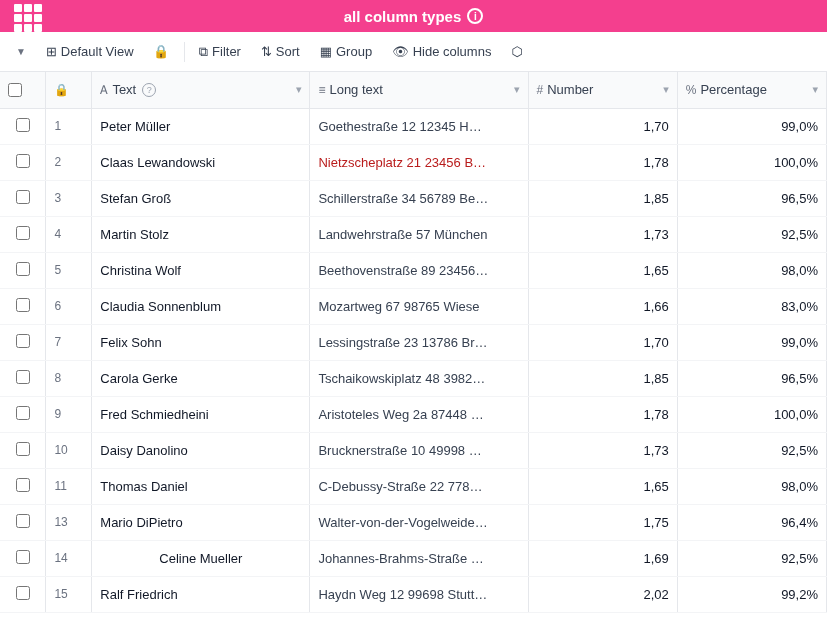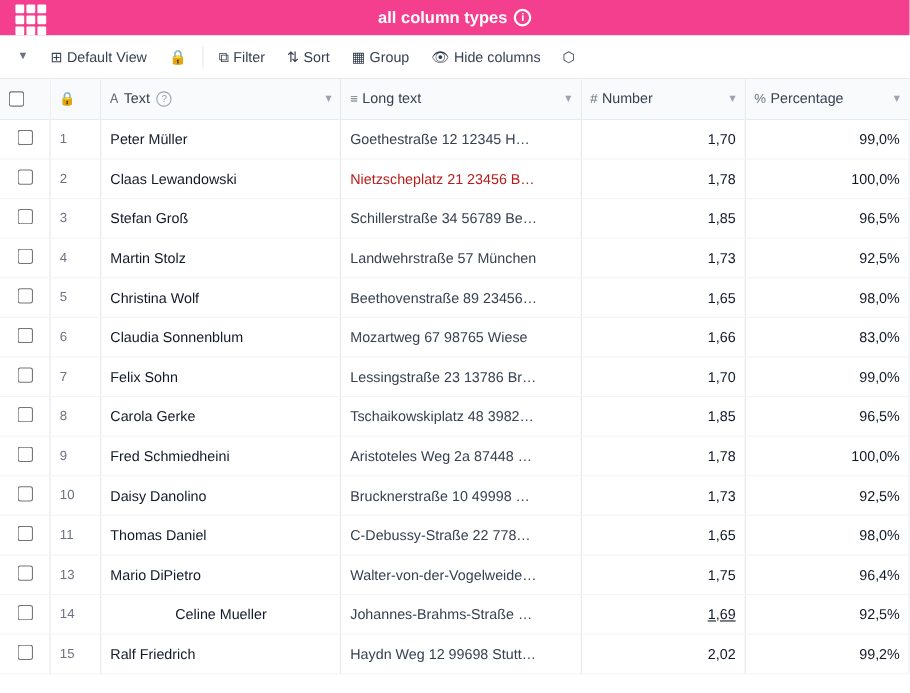--- a/index.html
+++ b/index.html
@@ -368,21 +368,21 @@
     <td class="td-number" style="text-align:right;">1,75</td>
     <td class="td-percentage" style="text-align:right;margin-left:35px;">96,4%</td>
   </tr>
         <tr>
     <td class="td-checkbox">
       <input type="checkbox" style="">
     </td>
     <td class="td-rownum">14</td>
     <td style="max-width:190px;overflow:hidden;text-overflow:ellipsis;white-space:nowrap;text-align:center;">Celine Mueller</td>
     <td style="max-width:190px;overflow:hidden;text-overflow:ellipsis;white-space:nowrap;color:#374151;">Johannes-Brahms-Straße …</td>
-    <td class="td-number" style="text-align:right;text-decoration:underline;">1,69</td>
+    <td class="td-number" style="text-align:right;">1,69</td>
     <td class="td-percentage" style="text-align:right;">92,5%</td>
   </tr>
         <tr>
     <td class="td-checkbox">
       <input type="checkbox" style="">
     </td>
     <td class="td-rownum">15</td>
     <td style="max-width:190px;overflow:hidden;text-overflow:ellipsis;white-space:nowrap;">Ralf Friedrich</td>
     <td style="max-width:190px;overflow:hidden;text-overflow:ellipsis;white-space:nowrap;color:#374151;">Haydn Weg 12 99698 Stutt…</td>
     <td class="td-number" style="text-align:right;">2,02</td>

